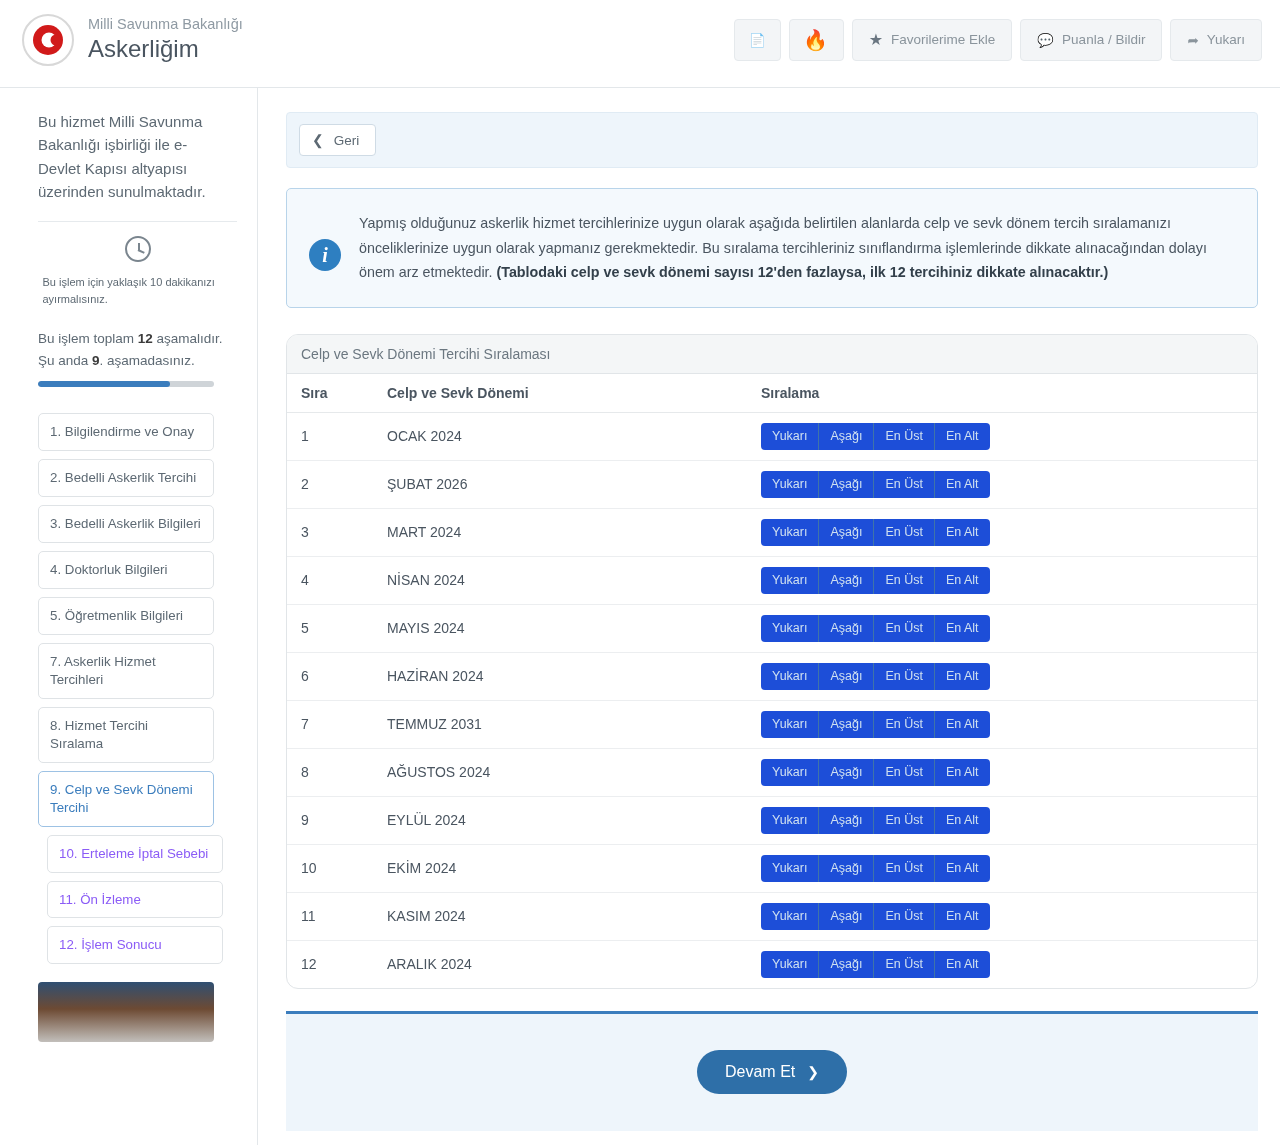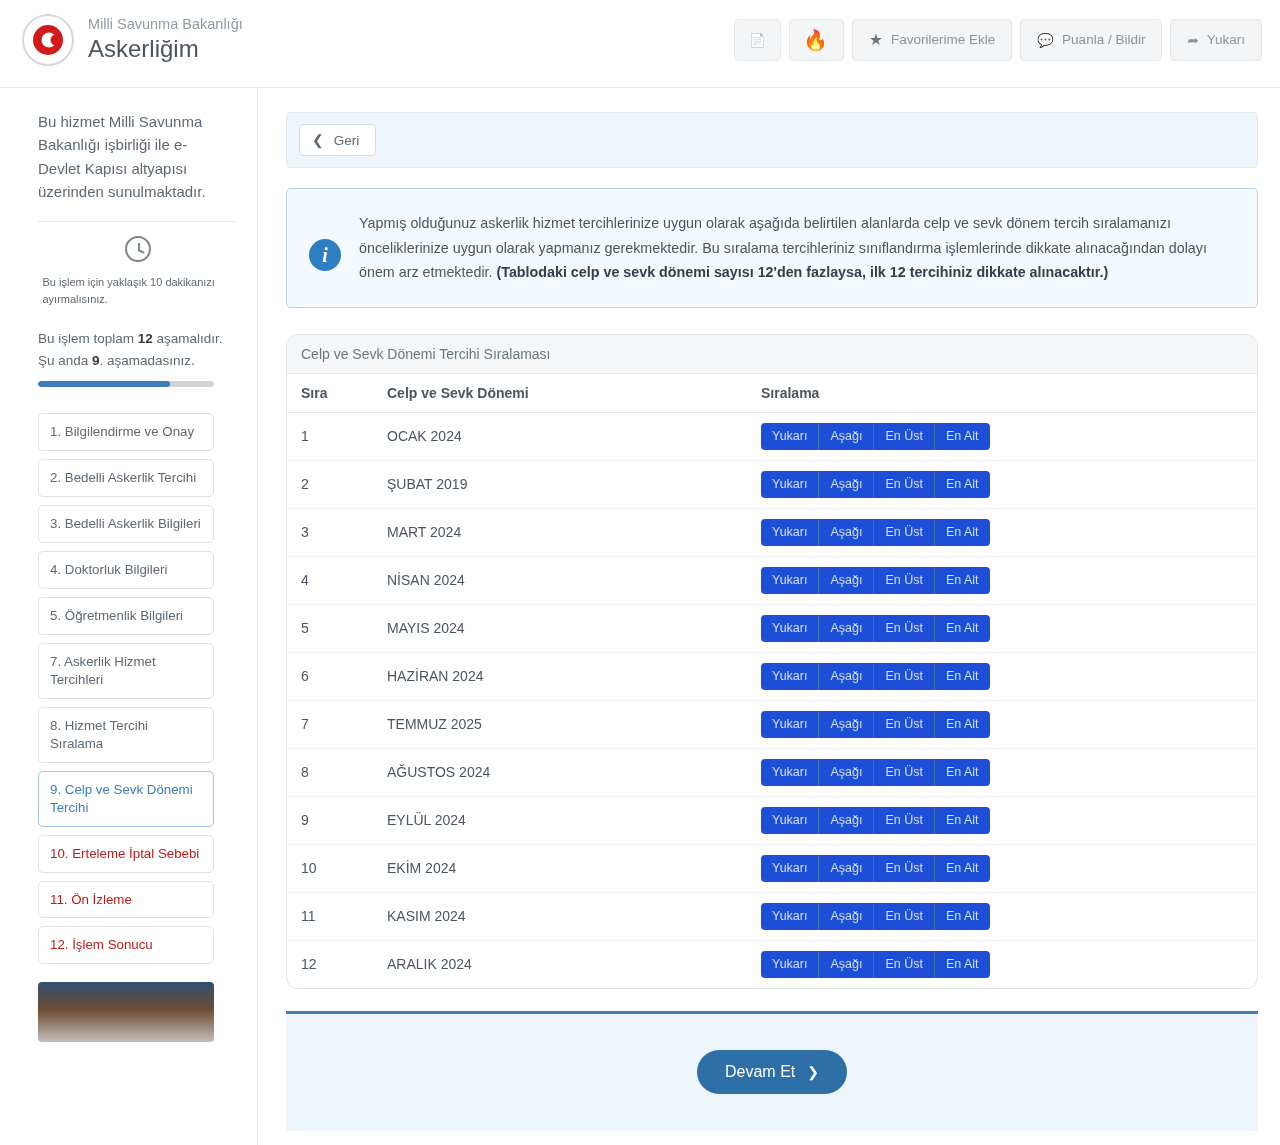--- a/index.html
+++ b/index.html
@@ -133,21 +133,21 @@
     border: 1px solid #dfe3e6;
     border-radius: 5px;
     padding: 9px 11px;
     font-size: 13.3px;
     color: #5d6973;
     line-height: 1.35;
     background: #fff;
     width: 176px;
   }
   .step.active { border-color: #9dc2e4; color: #3b7dbd; }
-  .step.muted { color: #b91c1c; }
+  .step.muted { color: #8b5cf6; margin-left: 9px; }
 
   .side-photo {
     margin-top: 18px;
     width: 176px; height: 60px;
     border-radius: 4px;
     background: linear-gradient(180deg,#2f4f72 0%,#6d4a33 45%,#c2bfbb 100%);
     overflow: hidden;
   }
 
   
@@ -378,21 +378,21 @@
               <td class="col-donem">OCAK 2024</td>
               <td><span class="btn-group">
                   <button class="ord-btn">Yukarı</button>
                   <button class="ord-btn">Aşağı</button>
                   <button class="ord-btn">En Üst</button>
                   <button class="ord-btn">En Alt</button>
                 </span></td>
             </tr>
             <tr>
               <td class="col-sira">2</td>
-              <td class="col-donem">ŞUBAT 2019</td>
+              <td class="col-donem">ŞUBAT 2026</td>
               <td><span class="btn-group">
                   <button class="ord-btn">Yukarı</button>
                   <button class="ord-btn">Aşağı</button>
                   <button class="ord-btn">En Üst</button>
                   <button class="ord-btn">En Alt</button>
                 </span></td>
             </tr>
             <tr>
               <td class="col-sira">3</td>
               <td class="col-donem">MART 2024</td>
@@ -428,21 +428,21 @@
               <td class="col-donem">HAZİRAN 2024</td>
               <td><span class="btn-group">
                   <button class="ord-btn">Yukarı</button>
                   <button class="ord-btn">Aşağı</button>
                   <button class="ord-btn">En Üst</button>
                   <button class="ord-btn">En Alt</button>
                 </span></td>
             </tr>
             <tr>
               <td class="col-sira">7</td>
-              <td class="col-donem">TEMMUZ 2025</td>
+              <td class="col-donem">TEMMUZ 2031</td>
               <td><span class="btn-group">
                   <button class="ord-btn">Yukarı</button>
                   <button class="ord-btn">Aşağı</button>
                   <button class="ord-btn">En Üst</button>
                   <button class="ord-btn">En Alt</button>
                 </span></td>
             </tr>
             <tr>
               <td class="col-sira">8</td>
               <td class="col-donem">AĞUSTOS 2024</td>

